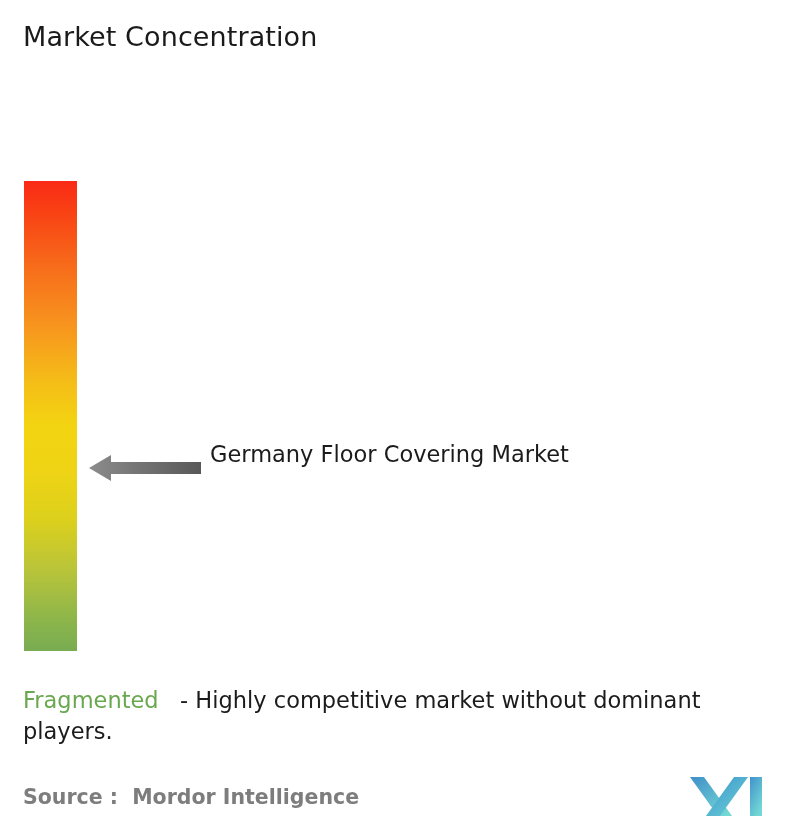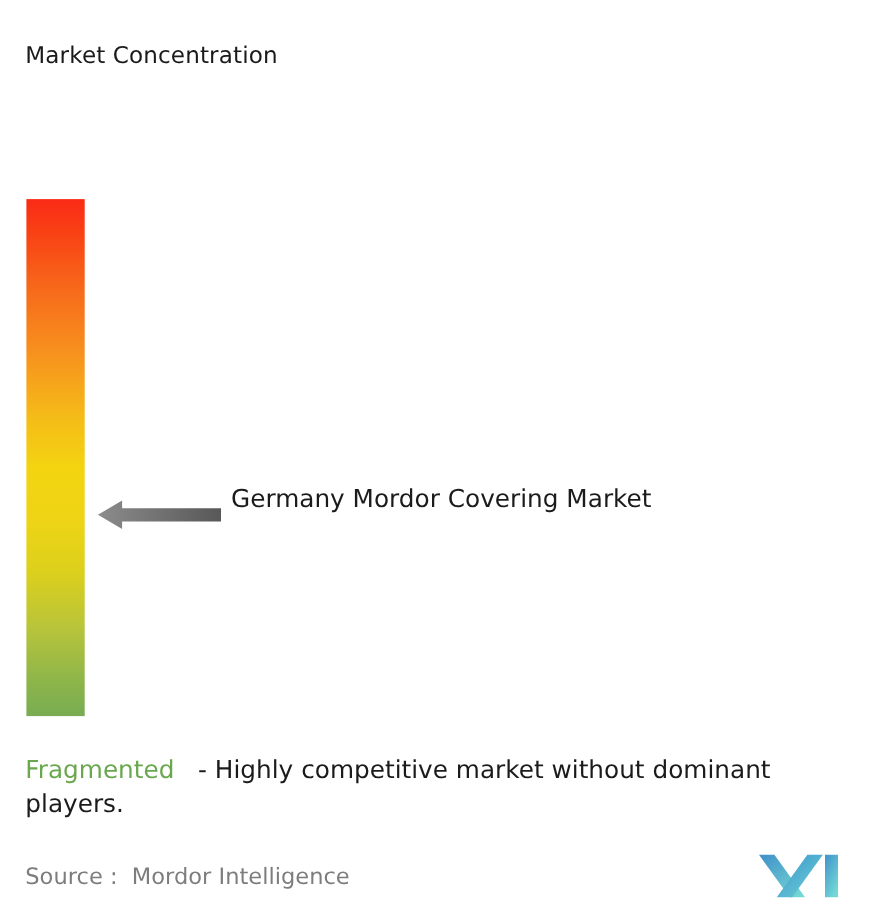--- a/index.html
+++ b/index.html
@@ -18,27 +18,26 @@
     height: 834px;
     background: #ffffff;
     overflow: hidden;
   }
 
   
   .chart-title {
     position: absolute;
     left: 23px;
     top: 20px;
-    font-size: 21px;
+    font-size: 27px;
     line-height: 34px;
     color: #1a1a1a;
     font-weight: 400;
     letter-spacing: 0.1px;
     white-space: nowrap;
-    margin-top: 13px;
   }
 
   
   .legend-line {
     position: absolute;
     font-size: 22.5px;
     line-height: 31px;
     color: #1b1b1b;
     font-weight: 400;
   }
@@ -107,21 +106,21 @@
   }
 
   
   .source-text {
     position: absolute;
     left: 23px;
     top: 783px;
     font-size: 20.5px;
     line-height: 28px;
     color: #7d7d7d;
-    font-weight: 400;
+    font-weight: 700;
     white-space: pre;
   }
   .brand-logo {
     position: absolute;
     left: 690px;
     top: 769px;
     width: 72px;
     height: 47px;
   }
 </style>
@@ -141,21 +140,21 @@
         <linearGradient id="arrGrad" x1="0" y1="0" x2="1" y2="0">
           <stop offset="0%" stop-color="#8c8c8c"></stop>
           <stop offset="45%" stop-color="#747474"></stop>
           <stop offset="100%" stop-color="#585858"></stop>
         </linearGradient>
       </defs>
       <polygon points="0,16 22,3 22,10 112,10 112,22 22,22 22,29" fill="url(#arrGrad)"></polygon>
     </svg>
   </div>
 
-  <div class="pointer-label">Germany Mordor Covering Market</div>
+  <div class="pointer-label">Germany Floor Covering Market</div>
 
   <div class="legend-line legend-bottom">
     <span class="legend-key fragmented">Fragmented</span><span class="legend-dash">   - </span><span>Highly competitive market without dominant players.</span>
   </div>
 
   <div class="source-text">Source :  Mordor Intelligence</div>
 
   <div class="brand-logo">
     <svg width="72" height="47" viewBox="0 0 72 47" xmlns="http://www.w3.org/2000/svg">
       <defs>

